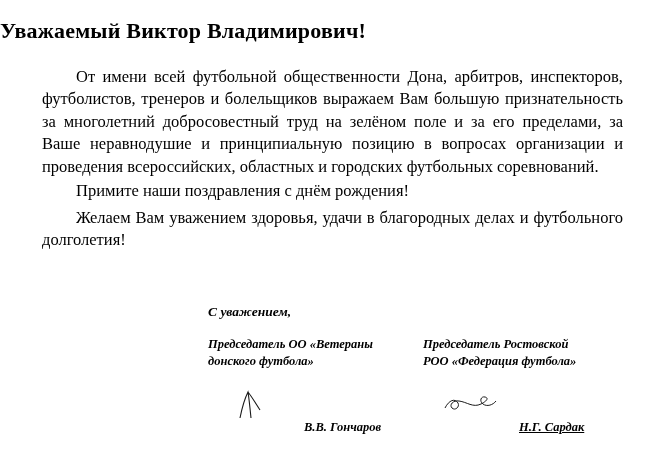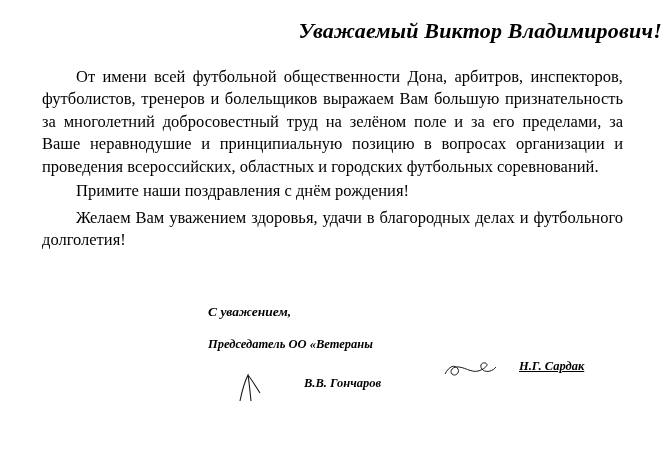--- a/index.html
+++ b/index.html
@@ -15,26 +15,25 @@
     overflow: hidden;
   }
   .page {
     position: relative;
     width: 665px;
     height: 460px;
     box-sizing: border-box;
     padding: 0;
   }
   .title {
-    text-align: right;
+    text-align: left;
     font-size: 22px;
     font-weight: bold;
     margin: 18px 3px 0 0;
     letter-spacing: 0.2px;
-    font-style: italic;
   }
   .body-text {
     margin: 22px 42px 0 42px;
     font-size: 16.5px;
     line-height: 1.36;
     text-align: justify;
     text-justify: inter-word;
   }
   .para {
     margin: 0 0 2px 0;
@@ -82,21 +81,21 @@
   .sig-mark {
     position: absolute;
     top: 0;
     left: 18px;
     width: 60px;
     height: 34px;
   }
   .name {
     position: absolute;
     left: 96px;
-    top: 4px;
+    top: 31px;
     font-size: 12.5px;
     font-style: italic;
     font-weight: bold;
     white-space: nowrap;
   }
   .name.underlined {
     text-decoration: underline;
   }
 </style>
 </head>
@@ -112,29 +111,32 @@
     <p class="para">Желаем Вам уважением здоровья, удачи в благородных делах и футбольного долголетия!</p>
   </div>
 
   <div class="sign-block">
     <div class="regards">С уважением,</div>
 
     <div class="sign-cols">
 
       <div class="sign-col">
         <div>Председатель ОО «Ветераны</div>
+        <div>донского футбола»</div>
         <div class="sign-row">
           <svg class="sig-mark" viewBox="0 0 60 34">
             <path d="M14 30 C16 20, 19 10, 22 4 C23 10, 24 20, 25 30 M22 4 C26 9, 30 16, 34 22" fill="none" stroke="#1a1a1a" stroke-width="1.1"></path>
           </svg>
           <span class="name">В.В. Гончаров</span>
         </div>
       </div>
 
       <div class="sign-col right">
+        <div>Председатель Ростовской</div>
+        <div>РОО «Федерация футбола»</div>
         <div class="sign-row">
           <svg class="sig-mark" viewBox="0 0 60 34">
             <path d="M4 20 C8 12, 14 10, 17 15 C19 19, 14 23, 11 20 C8 17, 12 12, 18 13 C26 14, 32 20, 40 16 C46 13, 48 10, 44 9 C40 8, 38 13, 42 16 C46 19, 52 17, 55 13" fill="none" stroke="#1a1a1a" stroke-width="1"></path>
           </svg>
           <span class="name underlined">Н.Г. Сардак</span>
         </div>
       </div>
 
     </div>
   </div>

